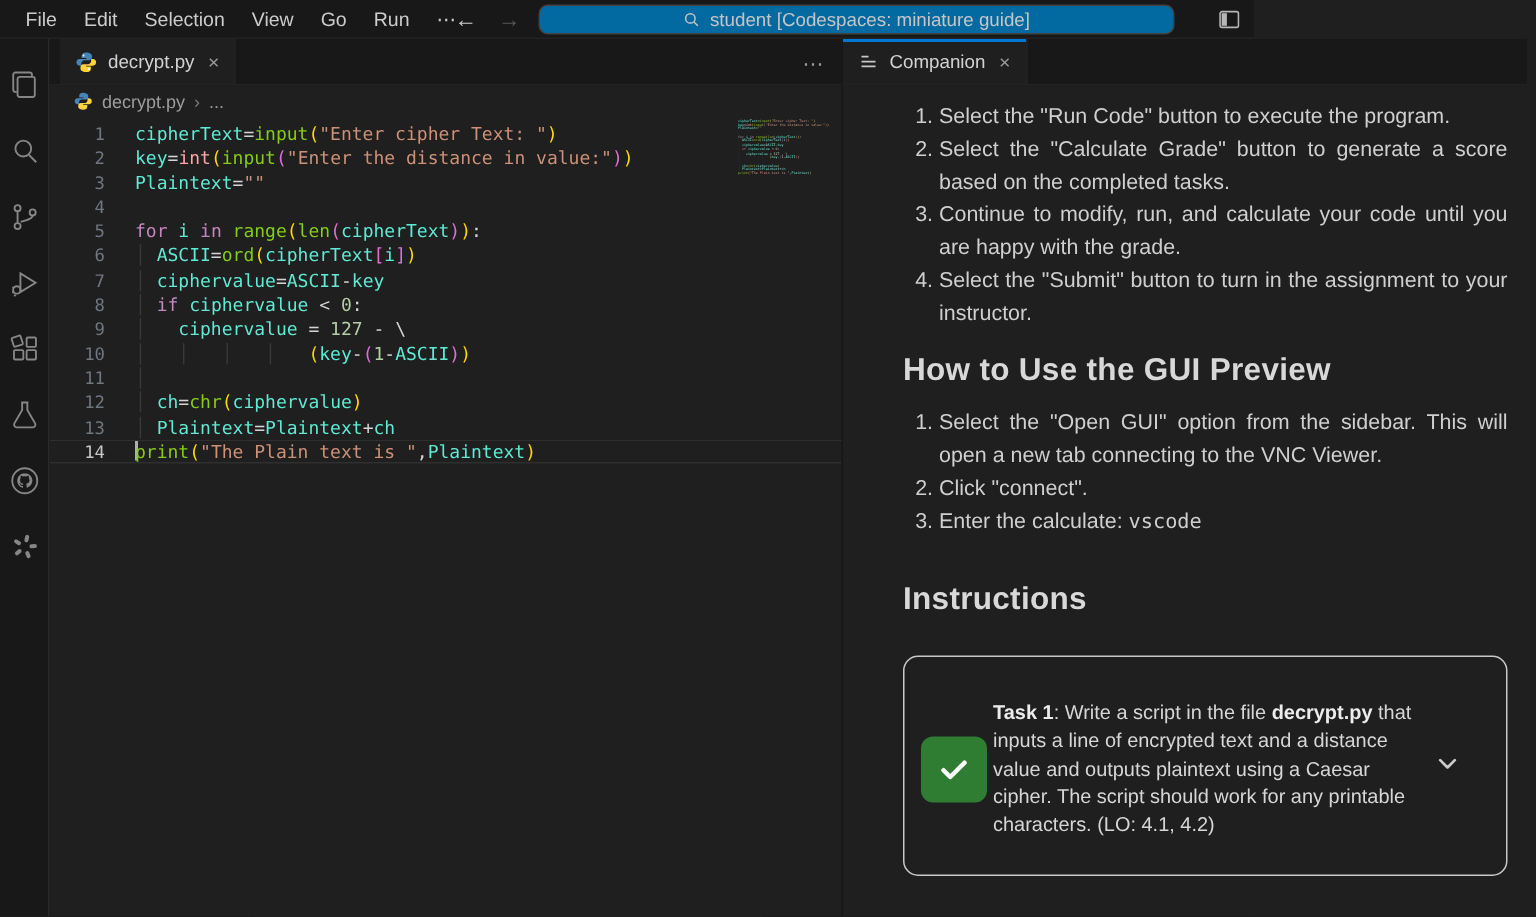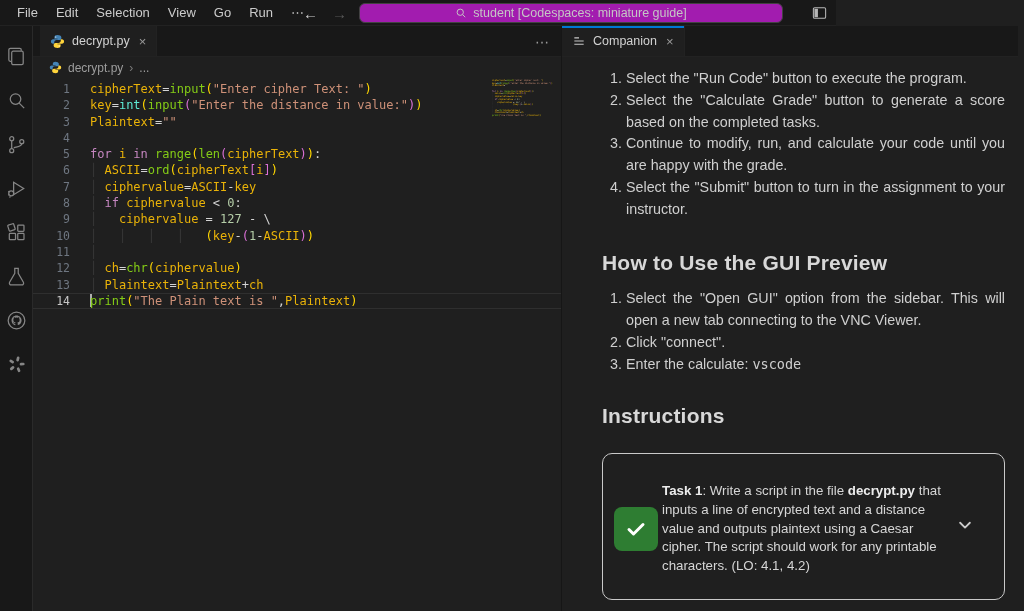--- a/index.html
+++ b/index.html
@@ -7,21 +7,21 @@
   body { background:#1f1f1f; font-family:"Liberation Sans", sans-serif; color:#cccccc; }
   .screen { position:relative; width:836px; height:611px; background:#1f1f1f; }
 
   
   .titlebar { position:relative; height:26px; background:#181818; display:flex; align-items:center; border-bottom:1px solid #222; }
   .menus { display:flex; align-items:center; padding-left:8px; }
   .menu-item { font-size:13px; color:#cccccc; padding:0 9px; line-height:26px; cursor:default; }
   .nav-arrows { position:absolute; left:303px; top:0; height:26px; display:flex; align-items:center; gap:14px; }
   .nav-back { color:#cfcfcf; font-size:15px; }
   .nav-fwd  { color:#585858; font-size:15px; }
-  .command-center { position:absolute; left:359px; top:3px; width:424px; height:20px; background:#a21caf; border:1px solid #424242; border-radius:6px; display:flex; align-items:center; justify-content:center; gap:6px; font-size:12.5px; color:#c5c5c5; }
+  .command-center { position:absolute; left:359px; top:3px; width:424px; height:20px; background:#0369a1; border:1px solid #424242; border-radius:6px; display:flex; align-items:center; justify-content:center; gap:6px; font-size:12.5px; color:#c5c5c5; }
   .layout-btn { position:absolute; right:8px; top:5px; width:18px; height:16px; display:flex; align-items:center; justify-content:center; }
 
   
   .main { display:flex; height:585px; }
   .activitybar { width:33px; background:#181818; border-right:1px solid #2a2a2a; display:flex; flex-direction:column; align-items:center; padding-top:8px; flex:none; }
   .ab-item { width:33px; height:44px; display:flex; align-items:center; justify-content:center; }
   .ab-item svg { stroke:#868686; fill:none; stroke-width:1.3; }
 
   .group1 { width:528px; flex:none; display:flex; flex-direction:column; background:#1f1f1f; }
   .group2 { flex:1; display:flex; flex-direction:column; background:#1f1f1f; border-left:1px solid #161616; }
@@ -37,32 +37,32 @@
   .breadcrumb .sep { color:#7a7a7a; font-size:12px; }
 
   
   .editor { position:relative; flex:1; overflow:hidden; padding-top:3px; }
   .code-line { position:relative; height:16.3px; line-height:16.3px; white-space:pre; font-family:"DejaVu Sans Mono", monospace; font-size:12px; }
   .code-line .ln { display:inline-block; width:37px; text-align:right; color:#6e7681; font-size:11.5px; }
   .code-line .lc { padding-left:20px; }
   .code-line.active { box-shadow:inset 0 1px 0 #2f2f2f, inset 0 -1px 0 #2f2f2f; }
   .code-line.active .ln { color:#c6c6c6; }
   .cursor { display:inline-block; width:1.5px; height:13px; background:#aeafad; vertical-align:-2px; margin-right:-1.5px; }
-  .tk-v{color:#eab308}.tk-f{color:#84cc16}.tk-k{color:#c586c0}.tk-t{color:#5eead4}.tk-s{color:#ce9178}
+  .tk-v{color:#5eead4}.tk-f{color:#84cc16}.tk-k{color:#c586c0}.tk-t{color:#fca5a5}.tk-s{color:#ce9178}
   .tk-n{color:#b5cea8}.tk-o{color:#d4d4d4}.tk-b1{color:#ffd700}.tk-b2{color:#da70d6}.tk-g{color:#393939}
   .minimap { position:absolute; top:2px; right:14px; width:55px; font-family:"DejaVu Sans Mono", monospace; }
   .minimap .code-line { height:2.7px; line-height:2.7px; font-size:2.2px; }
 
   
   .panel-content { flex:1; overflow:hidden; padding:11px 13px 0 40px; font-size:14.3px; line-height:21.8px; color:#cfcfcf; text-align:justify; }
   .panel-content ol { padding-left:24px; }
   .panel-content li { margin:0; }
   .mono { font-family:"DejaVu Sans Mono", monospace; font-size:13.5px; }
   .h2 { font-size:21px; font-weight:800; color:#d8d8d8; text-align:left; letter-spacing:0.2px; }
-  .h2.first { margin:31px 0 15px; }
+  .h2.first { margin:15px 0 15px; }
   .h2.second { margin:29px 0 27px; }
 
   .task-card { border:1.5px solid #c9c9c9; border-radius:10px; padding:28px 18px 24px 11px; display:flex; align-items:center; gap:4px; }
   .task-check { width:44px; height:44px; border-radius:8px; background:#2e7d32; flex:none; display:flex; align-items:center; justify-content:center; }
   .task-text { width:290px; flex:none; font-size:13.3px; line-height:18.6px; text-align:left; color:#d6d6d6; }
   .task-text b { color:#ececec; }
   .task-chevron { margin-left:auto; margin-right:12px; }
 </style>
 </head>
 <body>

